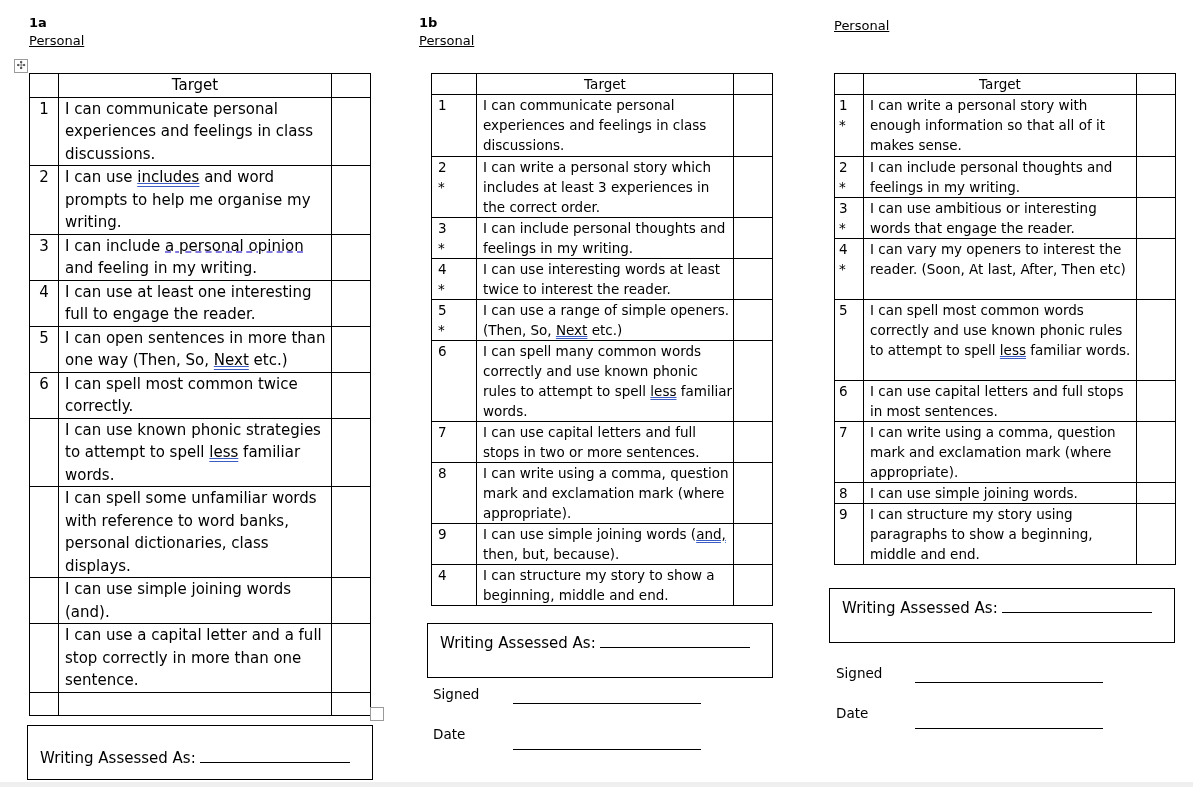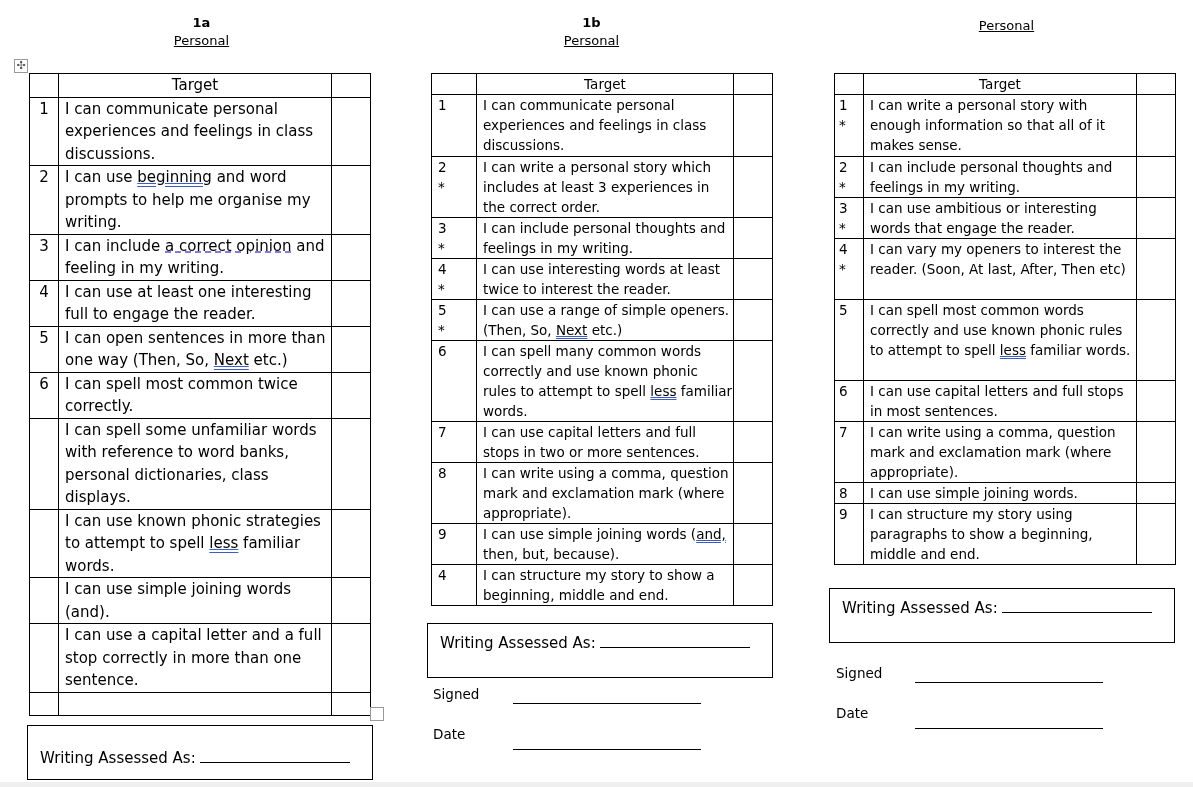--- a/index.html
+++ b/index.html
@@ -2,21 +2,21 @@
 <html><head>
 <meta charset="utf-8">
 <style>
   html, body { margin: 0; padding: 0; }
   body {
     width: 1193px; height: 787px; position: relative; overflow: hidden;
     background: #ffffff; color: #000;
     font-family: "DejaVu Sans", sans-serif;
   }
   .abs { position: absolute; }
-  .col-head { text-align: center; }
+  .col-head { }
   .col-level { font-weight: bold; font-size: 13px; }
   .col-sub { font-size: 13px; text-decoration: underline; }
   table.targets {
     position: absolute; border-collapse: collapse; table-layout: fixed;
   }
   table.targets td {
     border: 1px solid #000; vertical-align: top; padding: 0 0 0 6px;
     line-height: 20px; box-sizing: border-box;
   }
   table.targets td.num { padding-left: 6px; }
@@ -74,51 +74,51 @@
         <td>Target</td>
         <td></td>
       </tr>
       <tr style="height: 68px;">
         <td class="num"><span>1</span></td>
         <td><span>I can communicate personal experiences and feelings in class discussions.</span></td>
         <td class="tick"></td>
       </tr>
       <tr style="height: 67px;">
         <td class="num"><span>2</span></td>
-        <td><span>I can use <span class="sp">beginning</span> and word prompts to help me organise my writing.</span></td>
+        <td><span>I can use <span class="sp">includes</span> and word prompts to help me organise my writing.</span></td>
         <td class="tick"></td>
       </tr>
       <tr style="height: 46px;">
         <td class="num"><span>3</span></td>
-        <td><span>I can include <span class="gr">a correct opinion</span> and feeling in my writing.</span></td>
+        <td><span>I can include <span class="gr">a personal opinion</span> and feeling in my writing.</span></td>
         <td class="tick"></td>
       </tr>
       <tr style="height: 45px;">
         <td class="num"><span>4</span></td>
         <td><span>I can use at least one interesting full to engage the reader.</span></td>
         <td class="tick"></td>
       </tr>
       <tr style="height: 45px;">
         <td class="num"><span>5</span></td>
         <td><span>I can open sentences in more than one way (Then, So, <span class="sp">Next</span> etc.)</span></td>
         <td class="tick"></td>
       </tr>
       <tr style="height: 45px;">
         <td class="num"><span>6</span></td>
         <td><span>I can spell most common twice correctly.</span></td>
         <td class="tick"></td>
       </tr>
+      <tr style="height: 68px;">
+        <td class="num"><span></span></td>
+        <td><span>I can use known phonic strategies to attempt to spell <span class="sp">less</span> familiar words.</span></td>
+        <td class="tick"></td>
+      </tr>
       <tr style="height: 90px;">
         <td class="num"><span></span></td>
         <td><span>I can spell some unfamiliar words with reference to word banks, personal dictionaries, class displays.</span></td>
-        <td class="tick"></td>
-      </tr>
-      <tr style="height: 68px;">
-        <td class="num"><span></span></td>
-        <td><span>I can use known phonic strategies to attempt to spell <span class="sp">less</span> familiar words.</span></td>
         <td class="tick"></td>
       </tr>
       <tr style="height: 46px;">
         <td class="num"><span></span></td>
         <td><span>I can use simple joining words (and).</span></td>
         <td class="tick"></td>
       </tr>
       <tr style="height: 67px;">
         <td class="num"><span></span></td>
         <td><span>I can use a capital letter and a full stop correctly in more than one sentence.</span></td>

